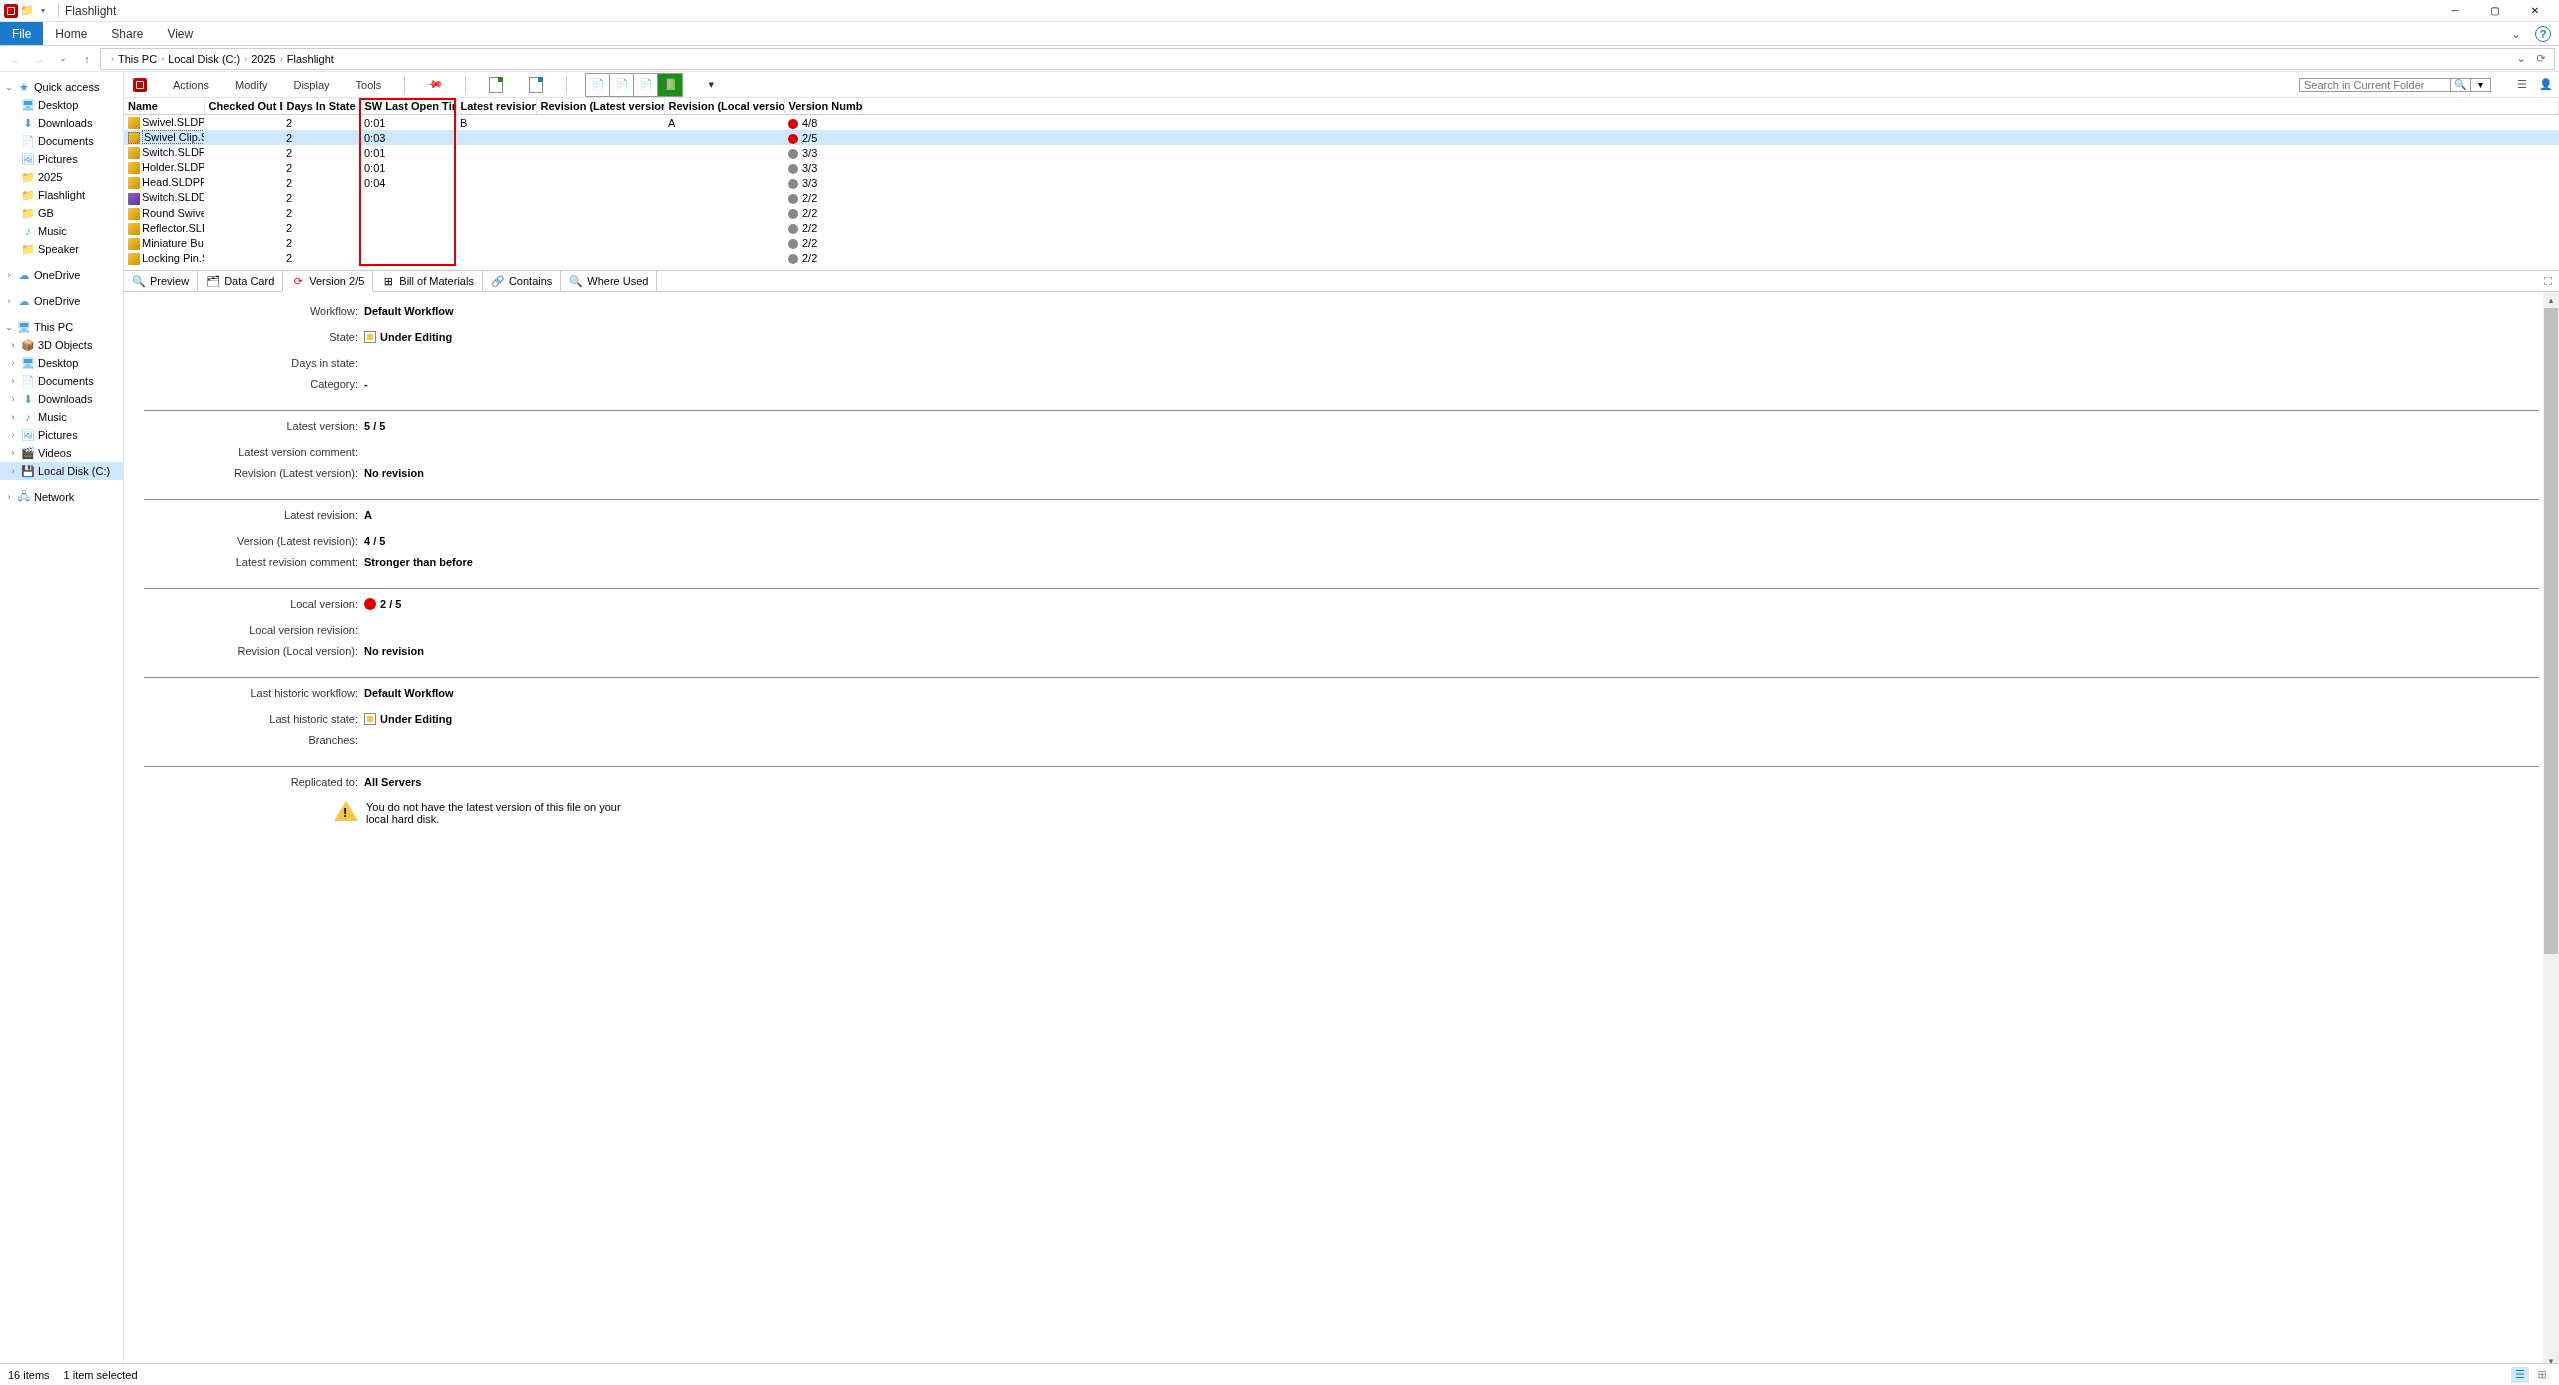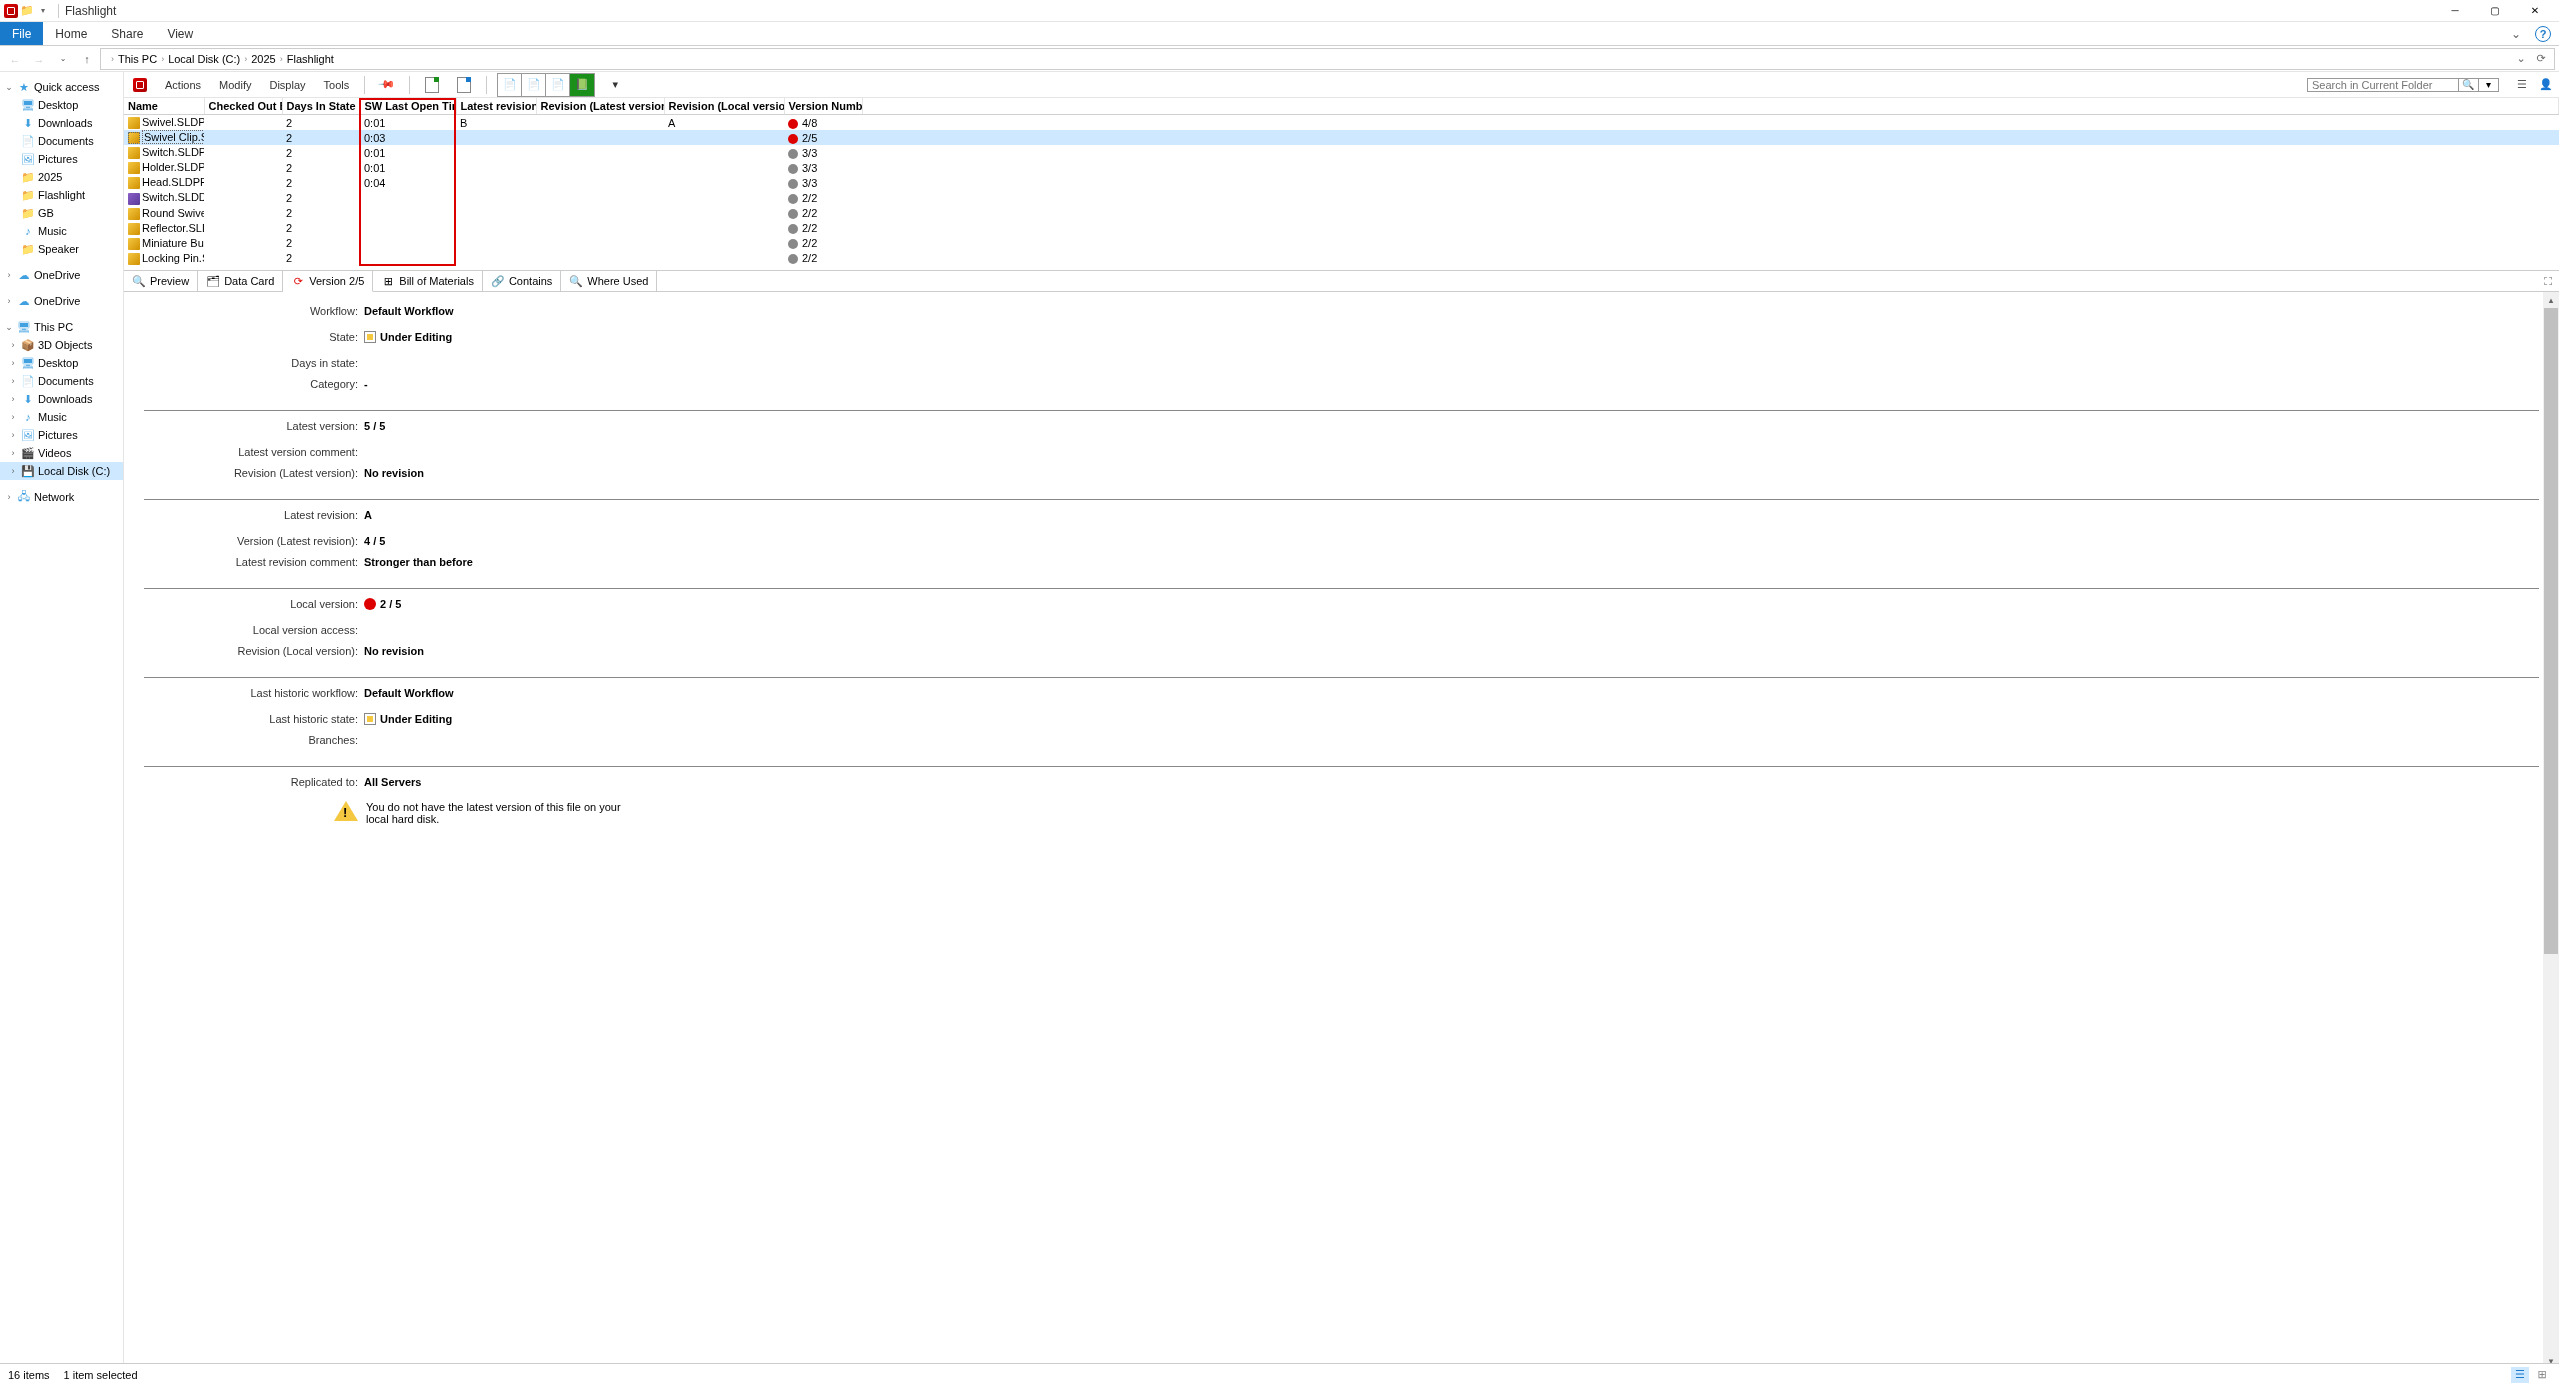--- a/index.html
+++ b/index.html
@@ -50,21 +50,21 @@
     .star{ color:#40a0e0; }
     .folder-ic{ color:#f5c842; }
     .drive-ic{ color:#888; }
     .cloud-ic{ color:#0078d4; }
     .pc-ic{ color:#555; }
     
     
     .right { flex: 1; display: flex; flex-direction: column; min-width:0; }
     
     
-    .pdm-toolbar { height: 26px; display: flex; align-items: center; padding: 0 4px; gap: 8px; border-bottom:1px solid #e5e5e5; }
+    .pdm-toolbar { height: 26px; display: flex; align-items: center; padding: 0 4px; gap: 16px; border-bottom:1px solid #e5e5e5; }
     .pdm-toolbar .tbtn { height:22px; padding:0 4px; display:flex; align-items:center; font-size:11px; color:#333; border:1px solid transparent; }
     .pdm-toolbar .tbtn.icon-only { width:24px; justify-content:center; padding:0; }
     .pdm-toolbar .tsep{ width:1px; height:18px; background:#ccc; margin:0 2px; }
     .pdm-toolbar .refresh-grp{ display:flex; border:1px solid #999; }
     .pdm-toolbar .refresh-grp .tbtn{ border:none; border-right:1px solid #999; }
     .pdm-toolbar .refresh-grp .tbtn:last-child{ border-right:none; }
     .pdm-toolbar .search { margin-left:auto; display:flex; align-items:center; border:1px solid #999; height:14px; }
     .pdm-toolbar .search input{ border:none; outline:none; width:150px; padding:0 4px; font-size:11px; }
     .pdm-toolbar .search .sbtn{ width:20px; display:flex; align-items:center; justify-content:center; border-left:1px solid #999; height:100%; font-size:10px;}
     .pdm-toolbar .end-icons{ display:flex; gap:6px; margin-left:6px; }
@@ -551,21 +551,21 @@
           <div class="value">Stronger than before</div>
         </div>
       <div class="prop-row">
           <div class="label">Local version:</div>
           <div class="value">
             <span class="warn-ic"></span>
             <span>2 / 5</span>
           </div>
         </div>
       <div class="prop-row">
-          <div class="label">Local version access:</div>
+          <div class="label">Local version revision:</div>
           <div class="value"></div>
         </div>
       <div class="prop-row sep">
           <div class="label">Revision (Local version):</div>
           <div class="value">No revision</div>
         </div>
       <div class="prop-row">
           <div class="label">Last historic workflow:</div>
           <div class="value">Default Workflow</div>
         </div>

